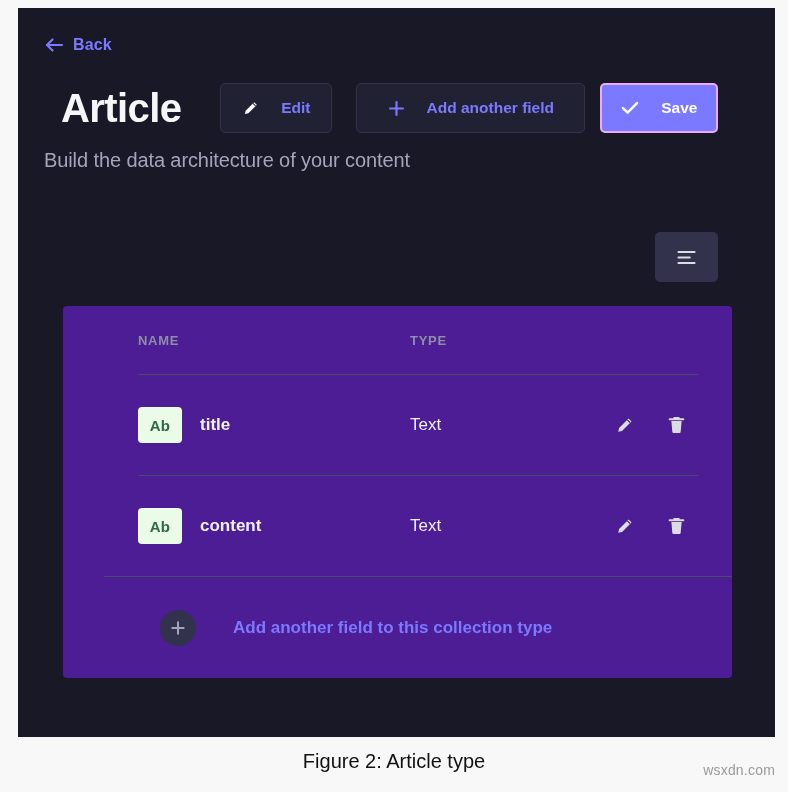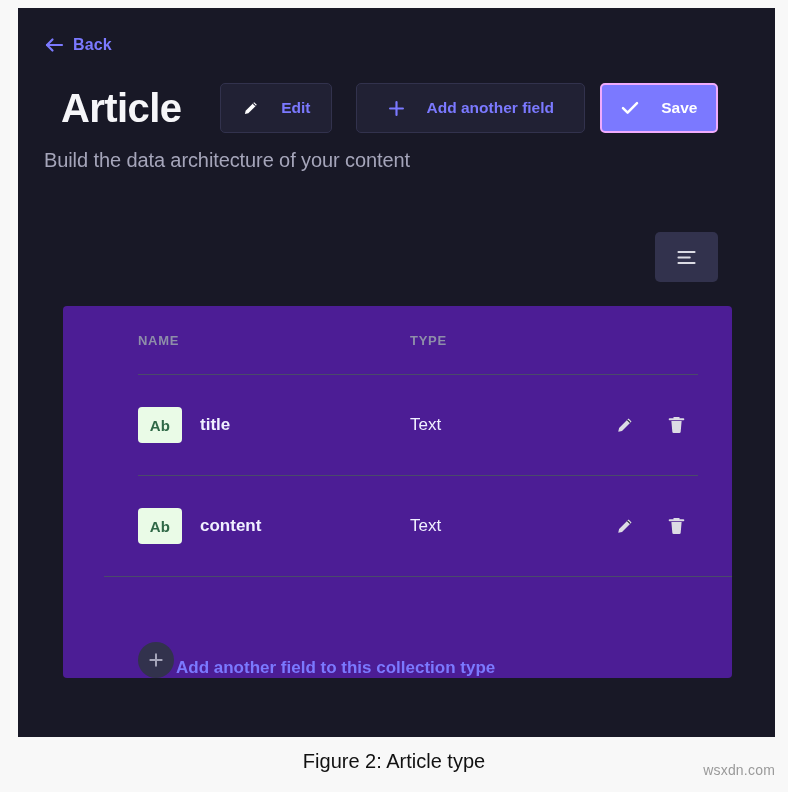--- a/index.html
+++ b/index.html
@@ -222,26 +222,27 @@
     background: #4a4a6a;
     margin: 0 34px;
   }
   .card-rule {
     height: 1px;
     background: #4a4a6a;
   }
 
   #add-field-footer {
     display: flex;
-    align-items: flex-end;
-    gap: 2px;
+    align-items: center;
+    gap: 37px;
     height: 101px;
     padding: 0 34px;
     box-sizing: border-box;
     cursor: pointer;
+    margin-left: 22px;
   }
   #add-circle {
     width: 36px;
     height: 36px;
     border-radius: 50%;
     background: #32324d;
     display: flex;
     align-items: center;
     justify-content: center;
     color: #a5a5ba;

